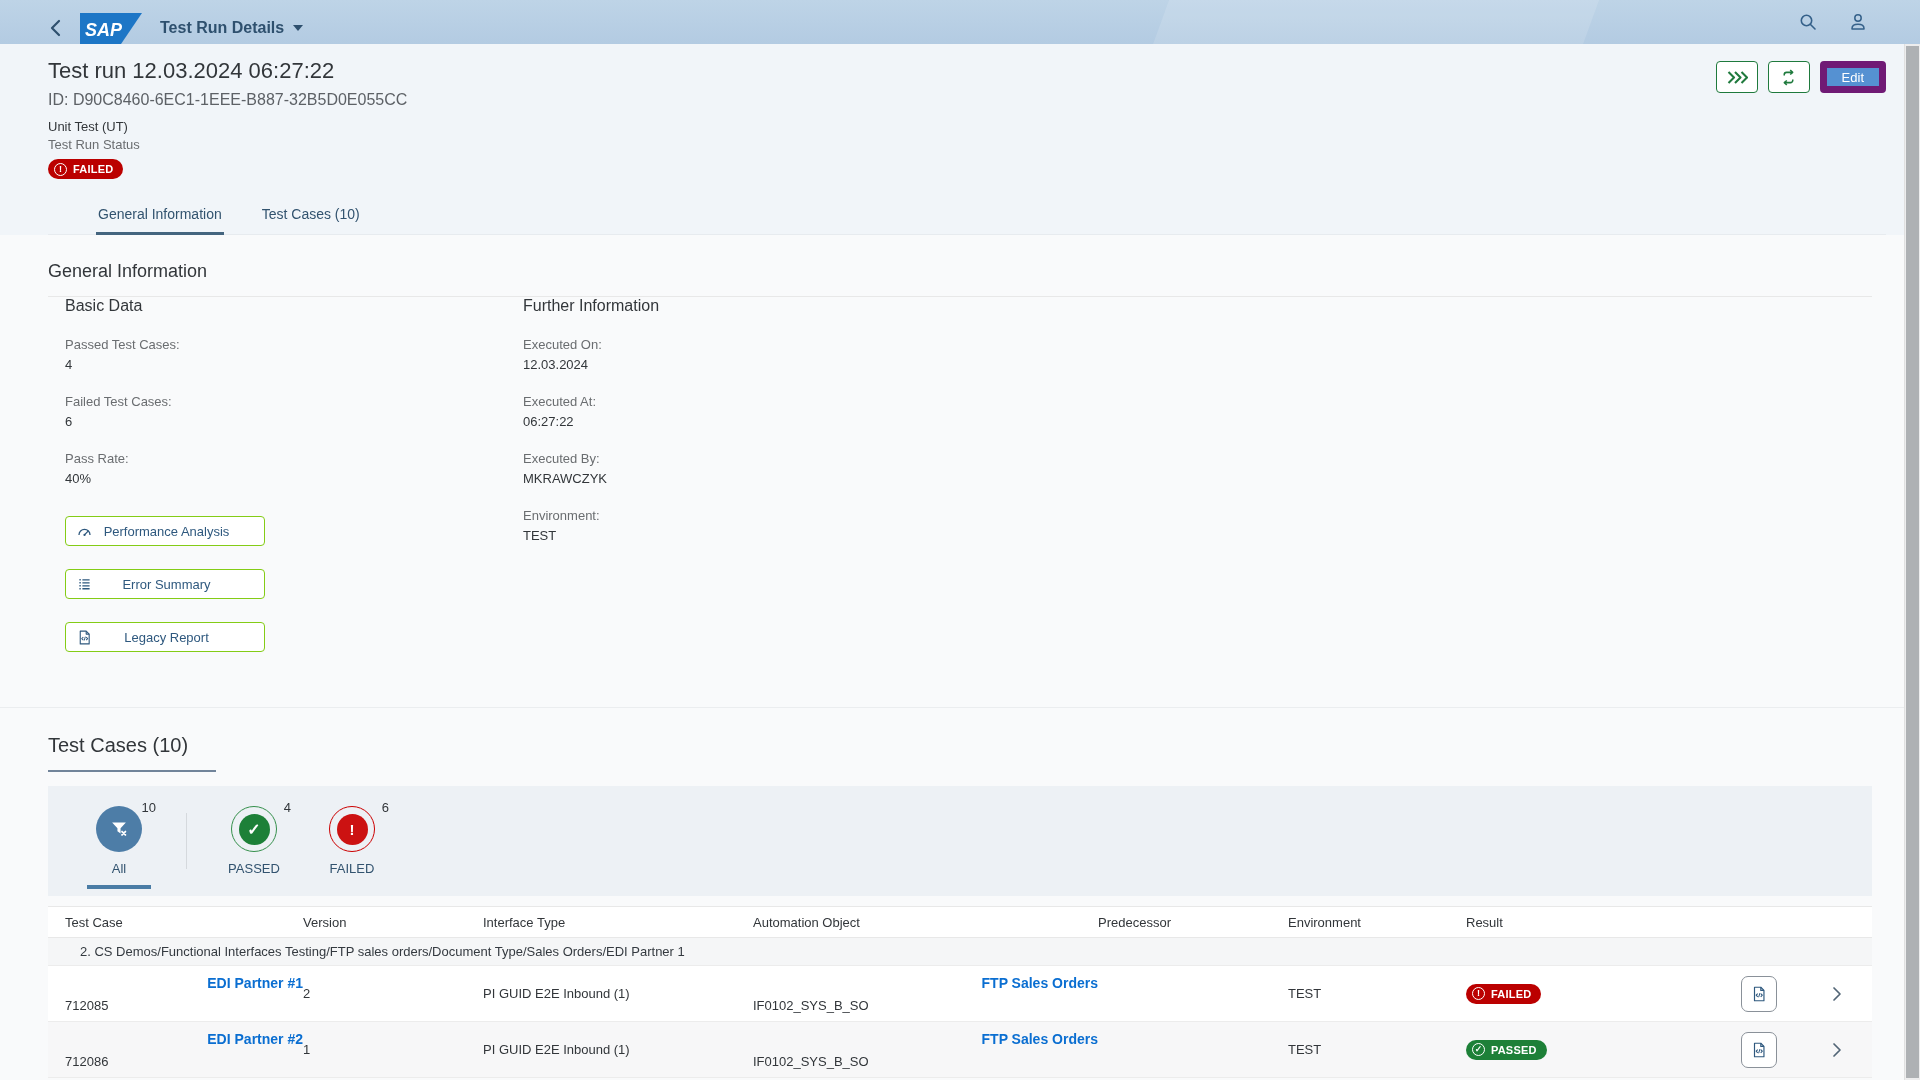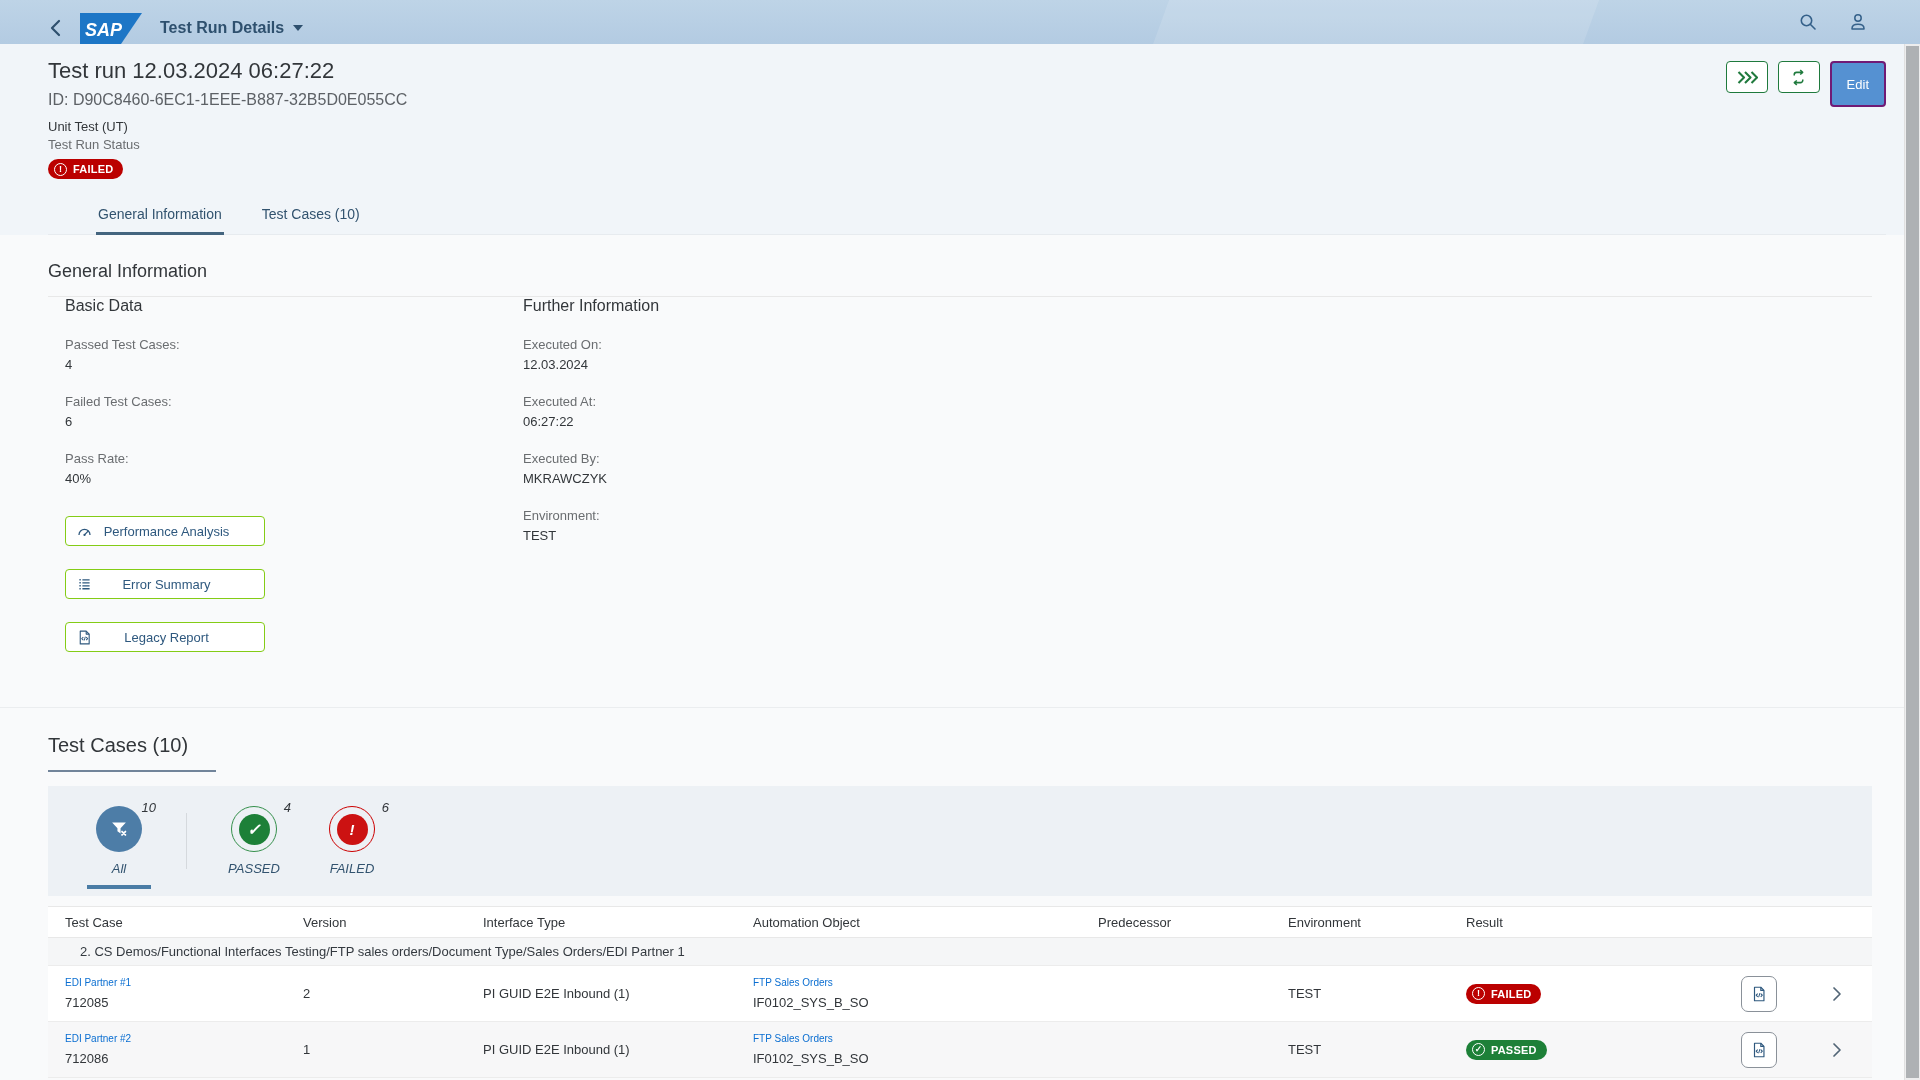--- a/index.html
+++ b/index.html
@@ -21,21 +21,21 @@
 
   
   .objhdr { background:#f1f5f9; padding:14px 34px 0 48px; position:relative; overflow:hidden; }
   .objhdr-top { display:flex; justify-content:space-between; position:relative; z-index:1;gap:21px; }
   .page-title { font-size:22px; font-weight:400; color:#32363a; }
   .page-id { font-size:16px; color:#5d6166; margin-top:7px; }
   .page-sub { font-size:13px; color:#32363a; margin-top:10px; }
   .page-statuslabel { font-size:13px; color:#6a6d70; margin-top:3px; }
   .hdr-actions { display:flex; gap:10px; align-items:flex-start; padding-top:3px; }
   .act-btn { height:32px; min-width:42px; border:1px solid #1f7a3d; color:#1f7a3d; background:#fff; border-radius:4px; display:flex; align-items:center; justify-content:center; cursor:pointer; }
-  .edit-btn { height:46px; padding:0 15px; background:#5591d2; border:2px solid #701a75; color:#fff; border-radius:4px; font-size:13px; cursor:pointer; }
+  .edit-btn { height:32px; padding:0 15px; background:#5591d2; border:7px solid #701a75; color:#fff; border-radius:4px; font-size:13px; cursor:pointer; }
   .tabbar { display:flex; gap:36px; padding:0 48px; margin-top:16px; border-bottom:1px solid #e7ebef; position:relative; z-index:1; }
   .tab { padding:11px 2px 12px; font-size:14px; color:#32536f; position:relative; cursor:pointer; }
   .tab.active::after { content:""; position:absolute; left:0; right:0; bottom:-1px; height:3px; background:#44657f; }
 
   
   .badge { display:inline-flex; align-items:center; gap:6px; height:20px; padding:0 10px 0 6px; border-radius:10px; color:#fff; font-size:11px; font-weight:700; letter-spacing:.2px; }
   .badge .b-ic { width:13px; height:13px; border:1px solid #fff; border-radius:50%; display:flex; align-items:center; justify-content:center; font-size:9px; font-weight:700; line-height:1; }
   .badge.failed { background:#bb0000; }
   .badge.passed { background:#1d8038; }
   .hdr-badge { margin-top:7px; }
@@ -53,21 +53,21 @@
   .gi-actions { margin-top:30px; }
   .gi-btn { width:200px; height:30px; border:1px solid #84cc16; background:#fff; border-radius:4px; display:flex; align-items:center; color:#2e587e; font-size:13px; margin-bottom:23px; cursor:pointer; padding:12px 10px; }
   .gi-btn .gi-ic { display:flex; margin-right:4px; }
   .gi-btn .gi-lbl { flex:1; text-align:center; margin-right:18px; }
 
   .sec2-border { height:1px; background:#ebedef; margin:32px -48px 0; }
   .tc-head { font-size:20px; font-weight:400; color:#32363a; display:inline-block; border-bottom:2px solid #71849a; padding-bottom:13px; min-width:168px; margin-top:26px; }
 
   
   .filterbar { height:110px; background:#edf1f5; margin-top:14px; display:flex; align-items:center; padding:0 22px; }
-  .f-item { width:98px; height:100%; display:flex; flex-direction:column; align-items:center; justify-content:center; position:relative; cursor:pointer;font-style:italic; }
+  .f-item { width:98px; height:100%; display:flex; flex-direction:column; align-items:center; justify-content:center; position:relative; cursor:pointer; }
   .f-count { position:absolute; top:14px; right:12px; font-size:13px; color:#32363a; }
   .f-circle { width:46px; height:46px; border-radius:50%; display:flex; align-items:center; justify-content:center; }
   .f-circle.all { background:#4d7da7; color:#fff; }
   .f-ring { width:46px; height:46px; border-radius:50%; display:flex; align-items:center; justify-content:center; background:transparent; }
   .f-ring.green { border:1px solid #35904c; }
   .f-ring.red { border:1px solid #cc0000; }
   .f-disc { width:31px; height:31px; border-radius:50%; display:flex; align-items:center; justify-content:center; color:#fff; font-weight:700; }
   .f-disc.green { background:#1d8038; font-size:16px; }
   .f-disc.red { background:#cc1212; font-size:15px; }
   .f-label { margin-top:9px; font-size:13px; color:#32536f; }
@@ -76,21 +76,21 @@
 
   
   .tc-table { margin-top:10px; }
   .t-row { display:grid; grid-template-columns:255px 180px 270px 345px 190px 178px 250px 86px 70px; align-items:center; }
   .t-header { height:32px; border-top:1px solid #e8e8e8; border-bottom:1px solid #e8e8e8; background:#fff; color:#32363a; }
   .t-header > div:first-child { padding-left:17px; }
   .t-group { height:28px; background:#f5f6f7; border-bottom:1px solid #ececec; display:flex; align-items:center; padding-left:32px; color:#343a40; }
   .t-data { height:56px; border-bottom:1px solid #ececec; background:#fff; }
   .t-data.alt { background:#f7f7f8; }
   .c-main { padding-left:17px; }
-  .cell-link { color:#0a6ed1; font-weight:400; font-size:10px; cursor:pointer; }
+  .cell-link { color:#0a6ed1; font-weight:700; font-size:14px; cursor:pointer;text-align:right; }
   .cell-sub { margin-top:7px; font-size:13px; color:#32363a; }
   .row-btn { width:36px; height:36px; border:1px solid #8a9199; border-radius:7px; background:#fff; color:#2e587e; display:flex; align-items:center; justify-content:center; cursor:pointer; justify-self:center; }
   .row-chevron { color:#526576; display:flex; justify-content:center; cursor:pointer; }
 
   
   .scrollbar { position:absolute; top:44px; right:0; width:16px; bottom:0; background:#ededee; border-left:1px solid #e0e0e0; z-index:5; }
   .scroll-thumb { position:absolute; top:2px; left:1px; right:1px; bottom:2px; background:#aeb1b4; }
 </style>
 </head>
 <body>

